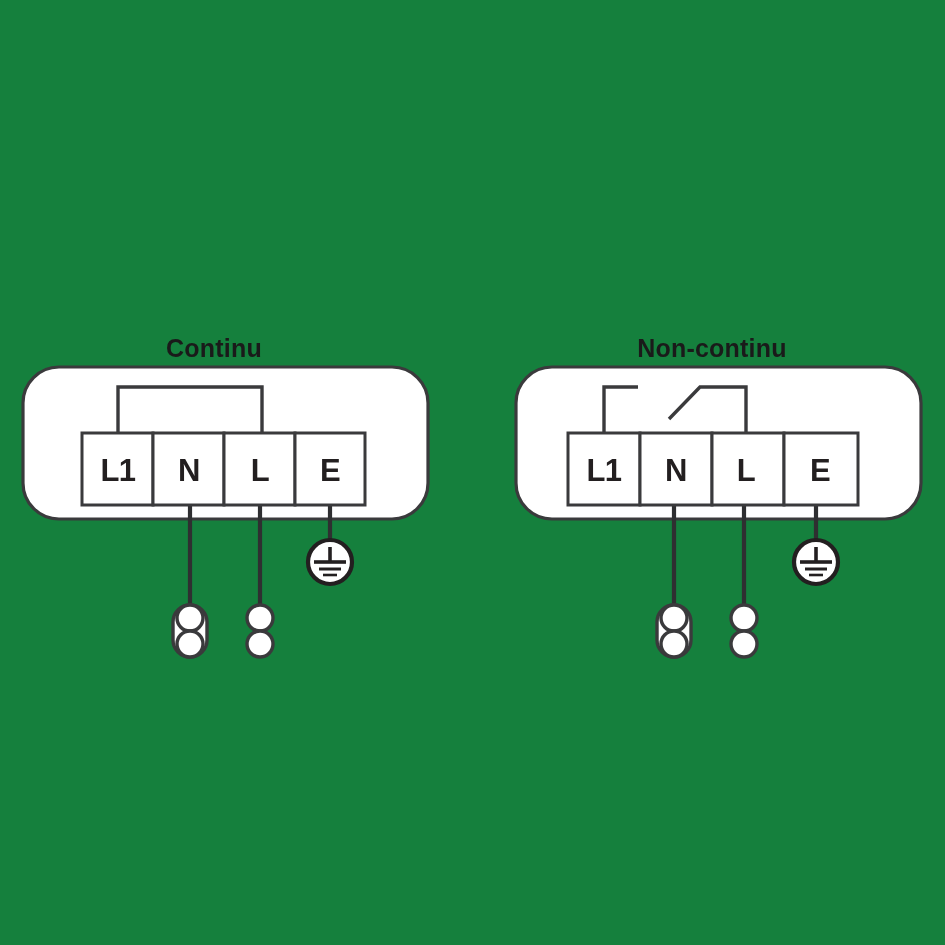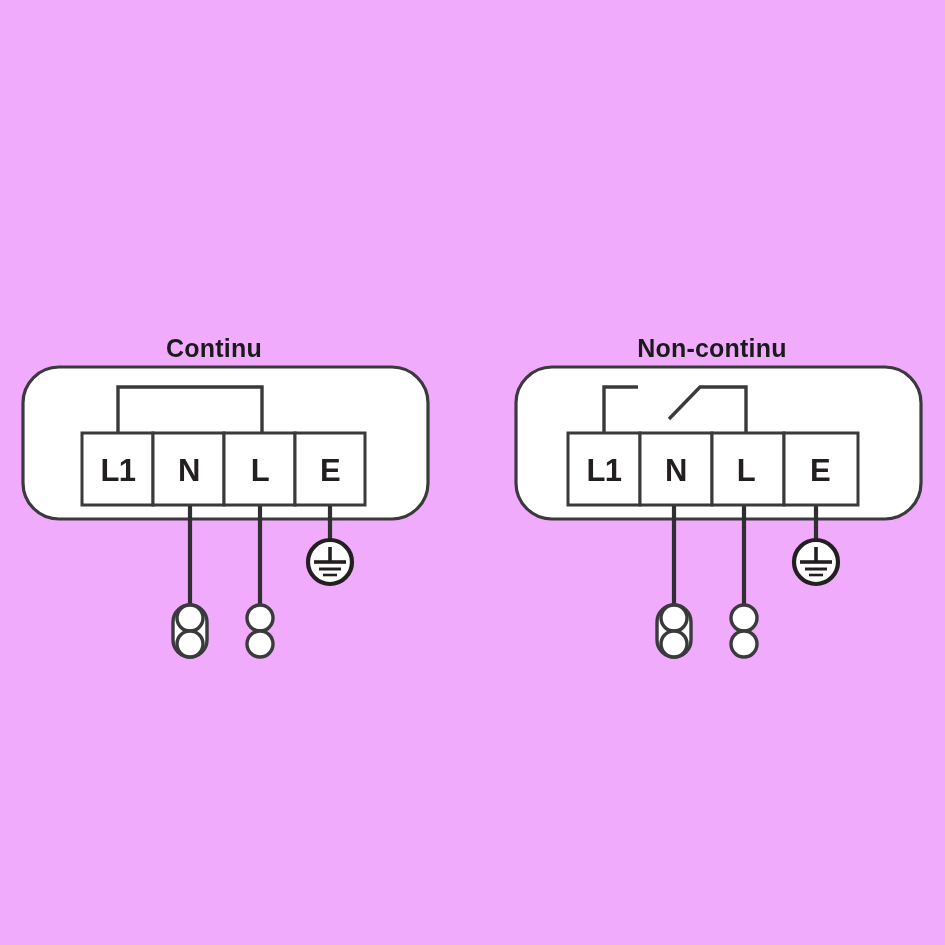--- a/index.html
+++ b/index.html
@@ -11,21 +11,21 @@
   body {
     width: 945px;
     height: 945px;
     font-family: "Liberation Sans", sans-serif;
     overflow: hidden;
   }
   #canvas {
     position: relative;
     width: 945px;
     height: 945px;
-    background: #f0abfc;
+    background: #15803d;
   }
   .diagram-title {
     font-family: "Liberation Sans", sans-serif;
     font-size: 25px;
     font-weight: 600;
     fill: #1a1a1a;
     text-anchor: middle;
     letter-spacing: 0.2px;
   }
   .terminal-label {

